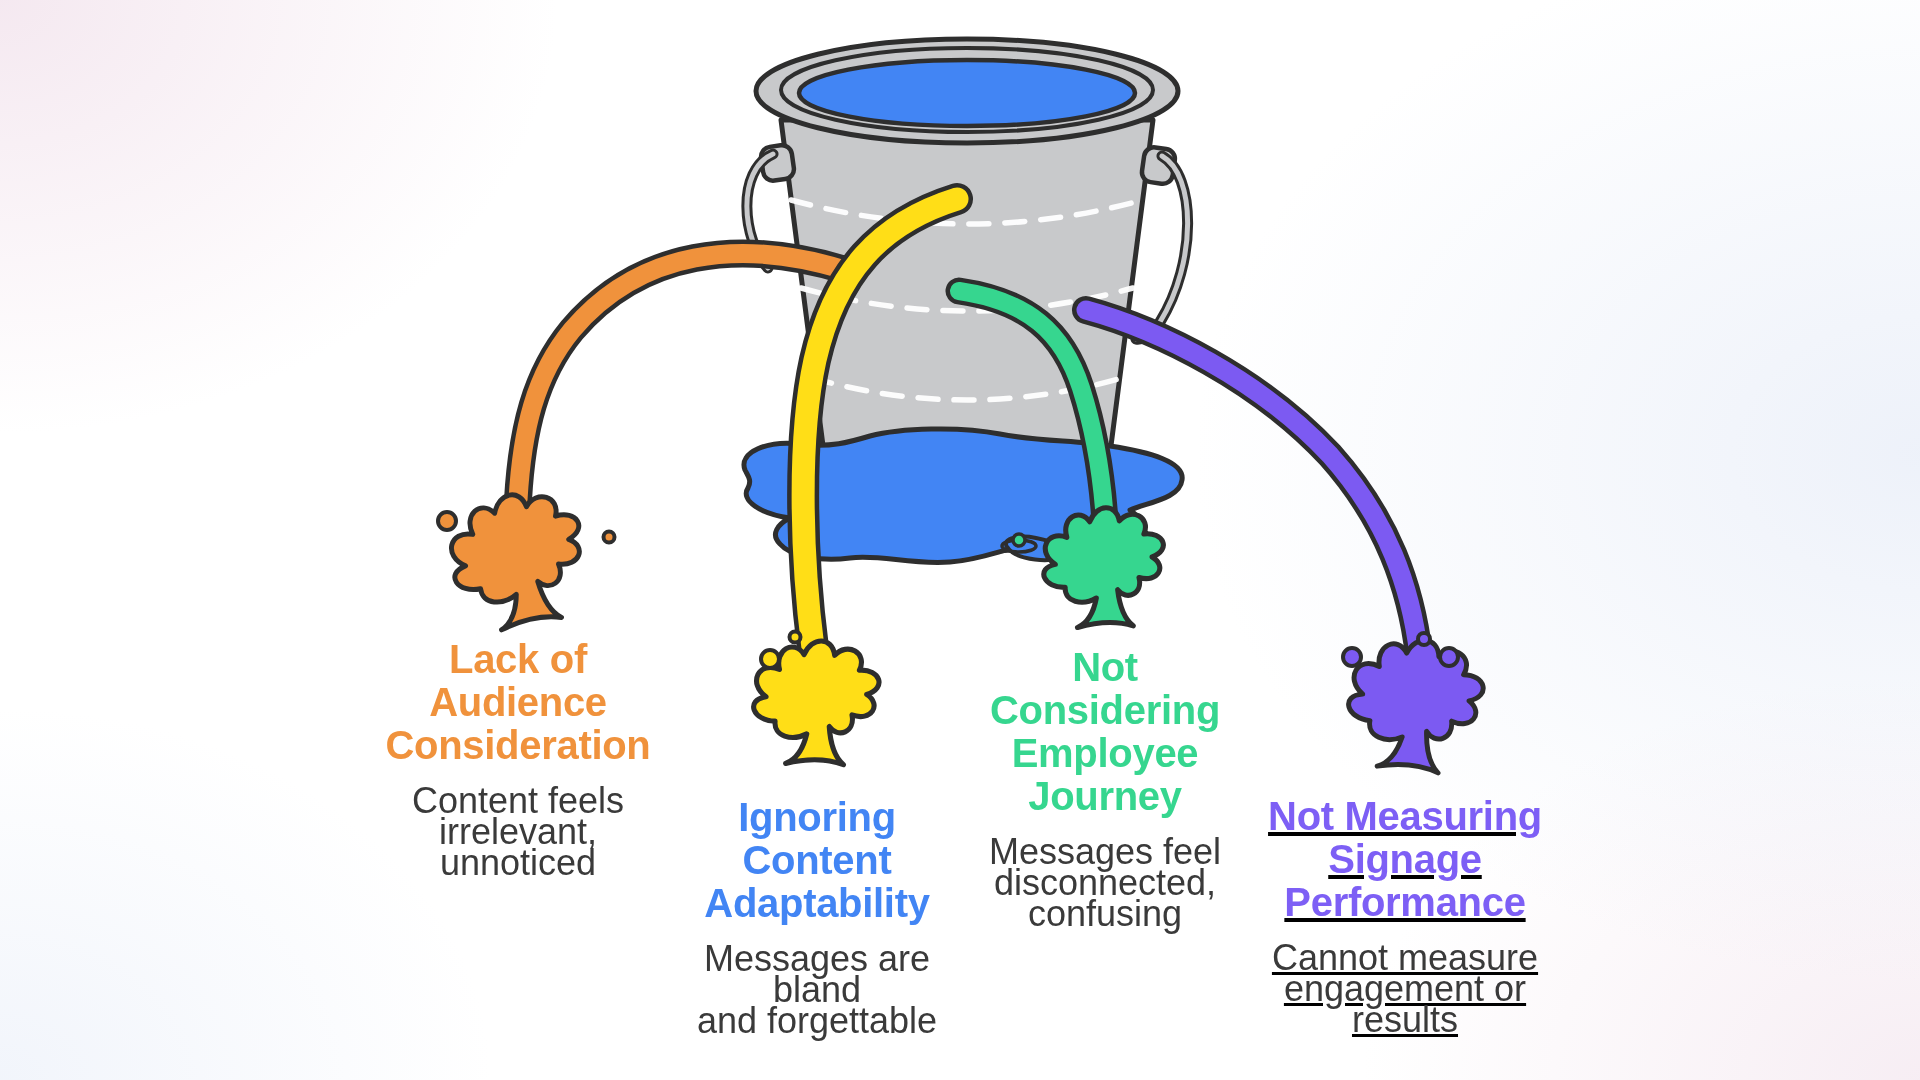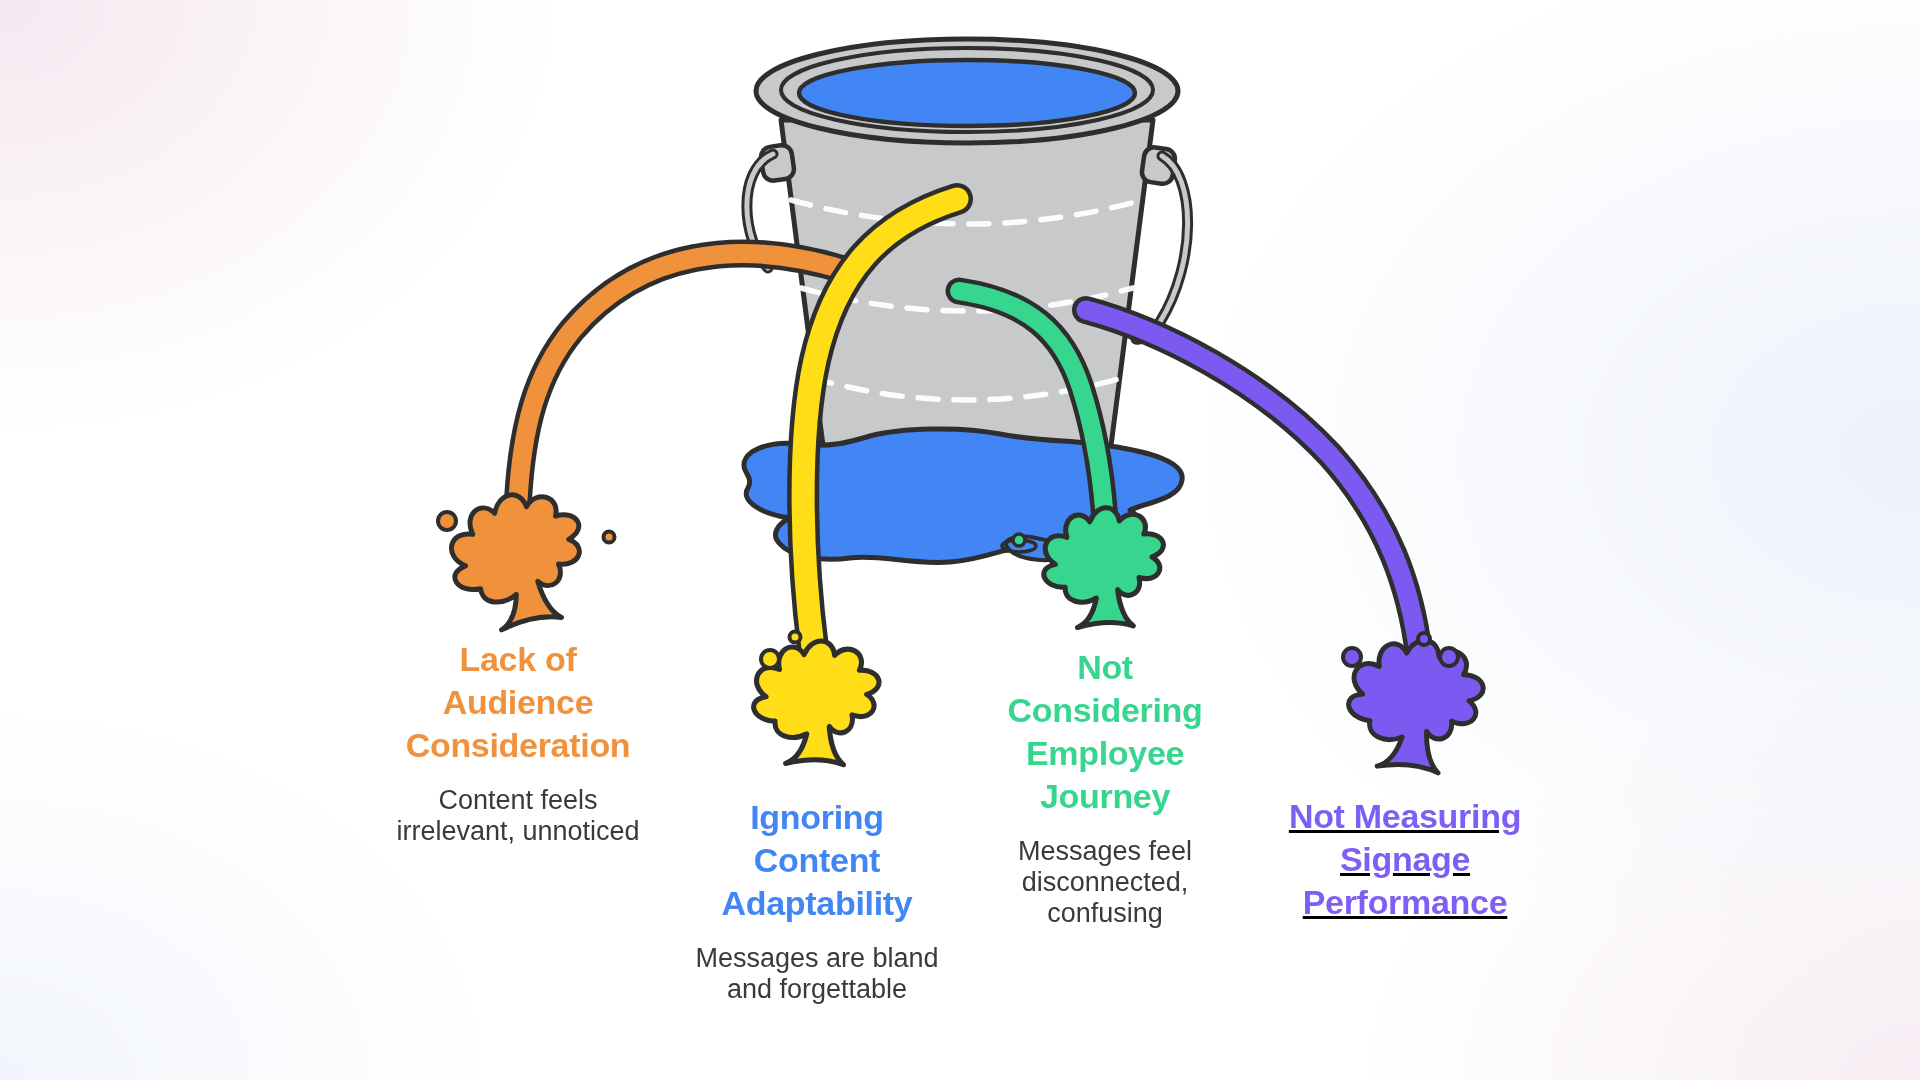--- a/index.html
+++ b/index.html
@@ -11,25 +11,25 @@
       radial-gradient(900px 700px at 0% 0%, rgba(236,214,228,.55), rgba(236,214,228,0) 62%),
       radial-gradient(1100px 800px at 100% 42%, rgba(216,225,243,.45), rgba(216,225,243,0) 66%),
       radial-gradient(900px 650px at 100% 100%, rgba(238,220,232,.5), rgba(238,220,232,0) 62%),
       radial-gradient(820px 620px at 0% 100%, rgba(223,231,246,.42), rgba(223,231,246,0) 60%),
       #ffffff;
     font-family:"Liberation Sans", sans-serif;
   }
   svg.art{position:absolute;left:0;top:0;width:1920px;height:1080px;display:block;}
   .cause{position:absolute;width:320px;text-align:center;}
   .cause h2{
-    margin:0;font-size:34px;font-weight:700;line-height:43px;
+    margin:0;font-size:40px;font-weight:700;line-height:43px;
     letter-spacing:-0.3px;white-space:pre-line;
   }
   .cause p{
-    margin:18px 0 0;font-size:27px;font-weight:400;line-height:31px;
+    margin:18px 0 0;font-size:36px;font-weight:400;line-height:31px;
     white-space:pre-line;
   }
   #cause-audience{left:358px;top:638px;}
   #cause-adaptability{left:657px;top:796px;}
   #cause-journey{left:945px;top:646px;}
   #cause-performance{left:1245px;top:795px;text-decoration:underline;}
 </style>
 </head>
 <body>
 
@@ -156,15 +156,18 @@
 Journey</h2>
     <p style="color: rgb(58, 58, 58);">Messages feel
 disconnected,
 confusing</p>
   </div>
 
   <div class="cause" id="cause-performance">
     <h2 style="color: rgb(125, 95, 245);">Not Measuring
 Signage
 Performance</h2>
+    <p style="color: rgb(58, 58, 58);">Cannot measure
+engagement or
+results</p>
   </div>
 
 </div>
 
 </body></html>

